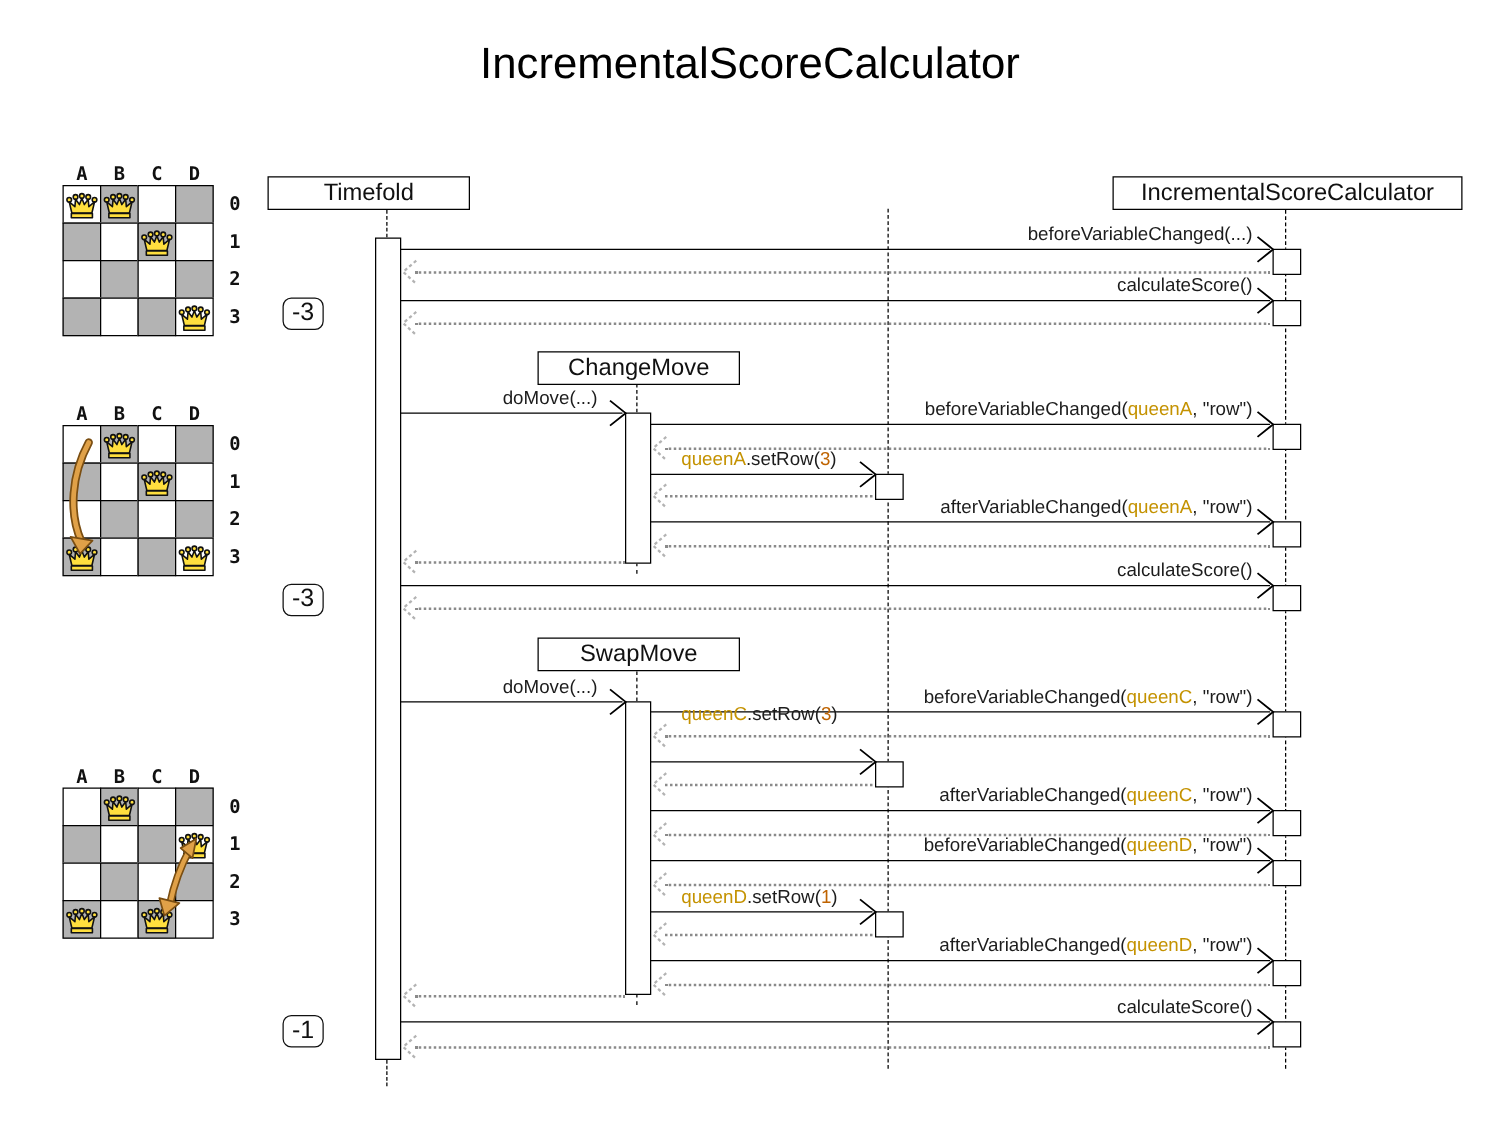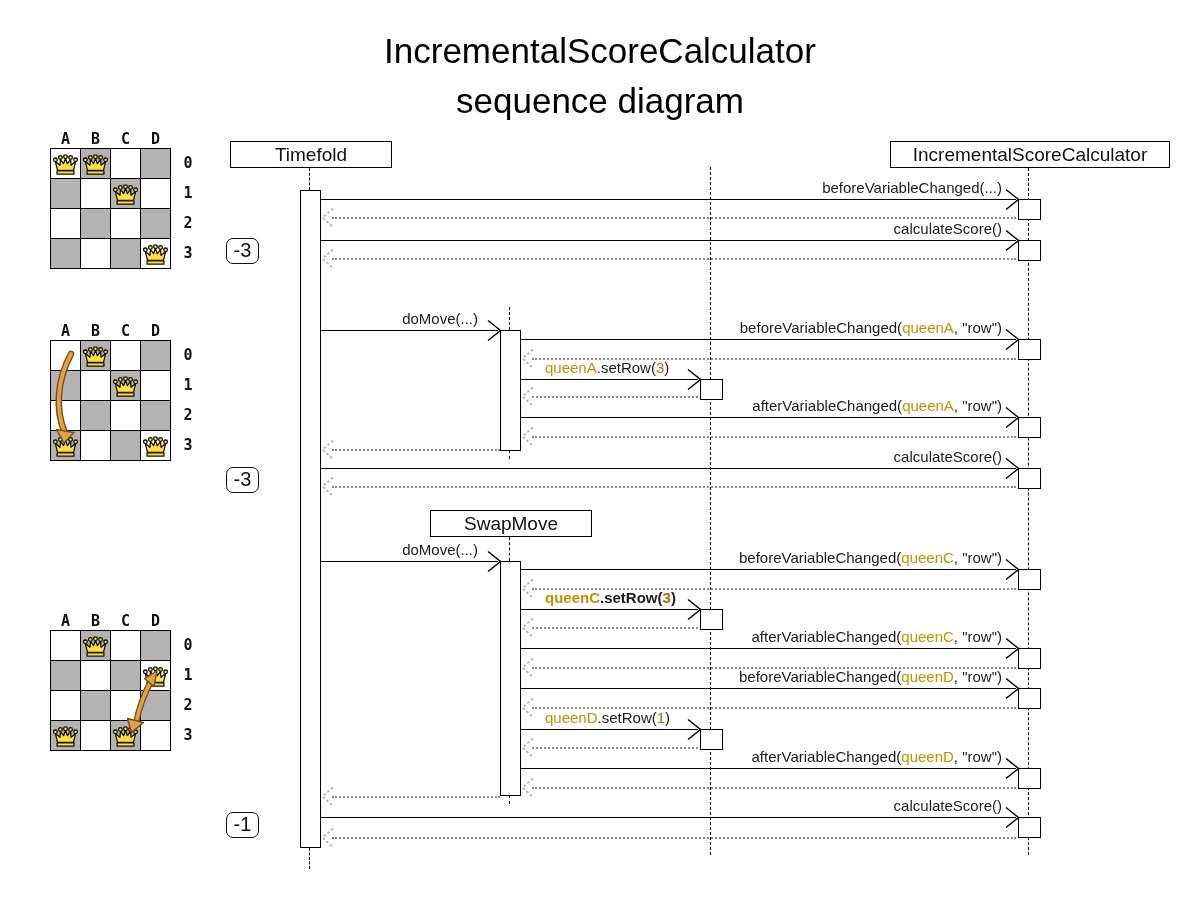--- a/index.html
+++ b/index.html
@@ -29,34 +29,34 @@
   .queen{position:absolute;z-index:3;}
   .movearrow{position:absolute;z-index:5;}
 </style>
 </head>
 <body>
 
 <div class="stage" id="stage">
 
   <div class="title">
     <div>IncrementalScoreCalculator</div>
-    <div>sequence diagram</div>
   </div>
 
   <div class="lifeline" style="left:309px;top:168px;height:22px"></div>
   <div class="lifeline" style="left:309px;top:848px;height:21px"></div>
   <div class="lifeline" style="left:710px;top:167px;height:688px"></div>
   <div class="lifeline" style="left:1028px;top:168px;height:687px"></div>
   <div class="lifeline" style="left:509px;top:307px;height:23px"></div>
   <div class="lifeline" style="left:509px;top:450px;height:9px"></div>
   <div class="lifeline" style="left:509px;top:537px;height:24px"></div>
   <div class="lifeline" style="left:509px;top:795px;height:9px"></div>
 
-  <div class="box" style="left:230px;top:141px;width:160px">Timefold</div>
+  <div class="box" style="left:214px;top:141px;width:160px">Timefold</div>
   <div class="box" style="left:890px;top:141px;width:278px">IncrementalScoreCalculator</div>
+  <div class="box" style="left:430px;top:281px;width:160px">ChangeMove</div>
   <div class="box" style="left:430px;top:510px;width:160px">SwapMove</div>
 
   <div class="act" style="left:300px;top:190px;width:19px;height:656px"></div>
   <div class="act" style="left:500px;top:330px;width:19px;height:119px"></div>
   <div class="act" style="left:500px;top:561px;width:19px;height:233px"></div>
 
   <div class="badge" style="top:238px">-3</div>
   <div class="badge" style="top:467px">-3</div>
   <div class="badge" style="top:812px">-1</div>
 
@@ -103,21 +103,21 @@
       <div class="mlabel" style="top: 541px; right: 722px;"><span>doMove(...)</span></div>
       <div class="cline" style="left: 520px; top: 569px; width: 496px;"></div>
       <svg class="ah" style="left:1004px;top:557px" width="17" height="25" viewBox="0 0 17 25">
         <path d="M2 2.5 L14.5 12.5 L2 22.5" fill="none" stroke="#000" stroke-width="1.5"></path>
       </svg>
       <div class="mlabel" style="top: 549px; right: 198px;"><span>beforeVariableChanged(</span><span class="qref">queenC</span><span>, "row")</span></div>
       <div class="cline" style="left: 520px; top: 609px; width: 178px;"></div>
       <svg class="ah" style="left:686px;top:597px" width="17" height="25" viewBox="0 0 17 25">
         <path d="M2 2.5 L14.5 12.5 L2 22.5" fill="none" stroke="#000" stroke-width="1.5"></path>
       </svg>
-      <div class="mlabel" style="top: 589px; left: 545px; font-weight: bold;"><span class="qref">queenC</span><span>.setRow(</span><span class="nref">3</span><span>)</span></div>
+      <div class="mlabel" style="top: 563px; left: 545px;"><span class="qref">queenC</span><span>.setRow(</span><span class="nref">3</span><span>)</span></div>
       <div class="cline" style="left: 520px; top: 648px; width: 496px;"></div>
       <svg class="ah" style="left:1004px;top:636px" width="17" height="25" viewBox="0 0 17 25">
         <path d="M2 2.5 L14.5 12.5 L2 22.5" fill="none" stroke="#000" stroke-width="1.5"></path>
       </svg>
       <div class="mlabel" style="top: 628px; right: 198px;"><span>afterVariableChanged(</span><span class="qref">queenC</span><span>, "row")</span></div>
       <div class="cline" style="left: 520px; top: 688px; width: 496px;"></div>
       <svg class="ah" style="left:1004px;top:676px" width="17" height="25" viewBox="0 0 17 25">
         <path d="M2 2.5 L14.5 12.5 L2 22.5" fill="none" stroke="#000" stroke-width="1.5"></path>
       </svg>
       <div class="mlabel" style="top: 668px; right: 198px;"><span>beforeVariableChanged(</span><span class="qref">queenD</span><span>, "row")</span></div>

